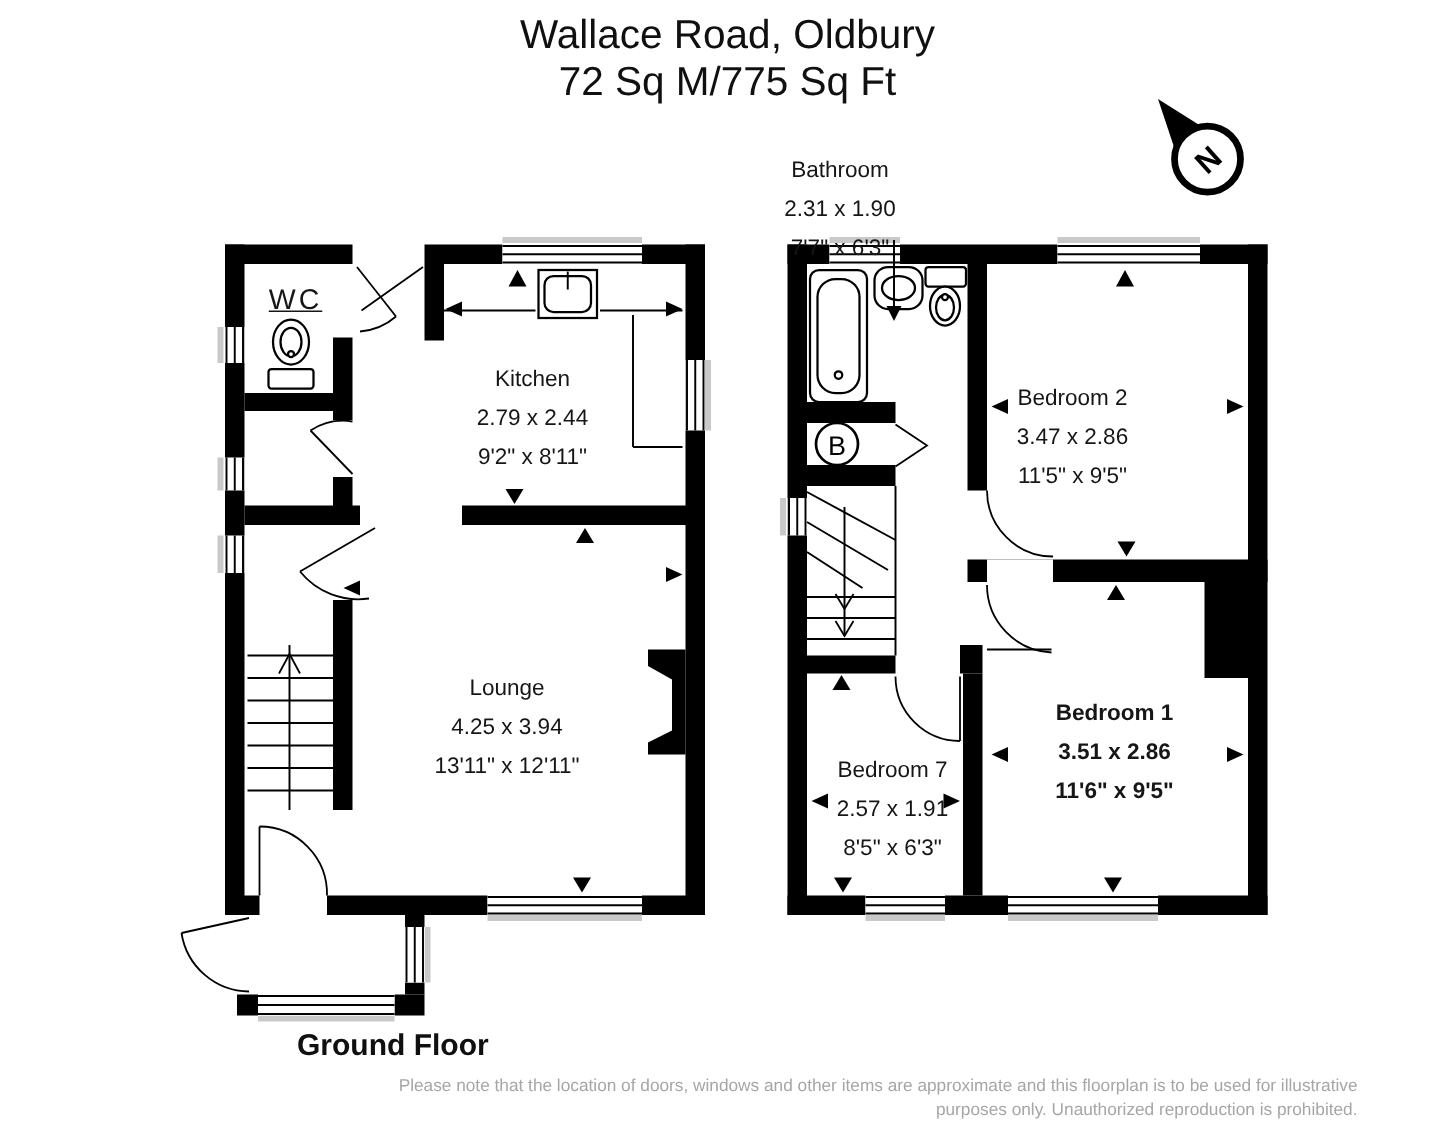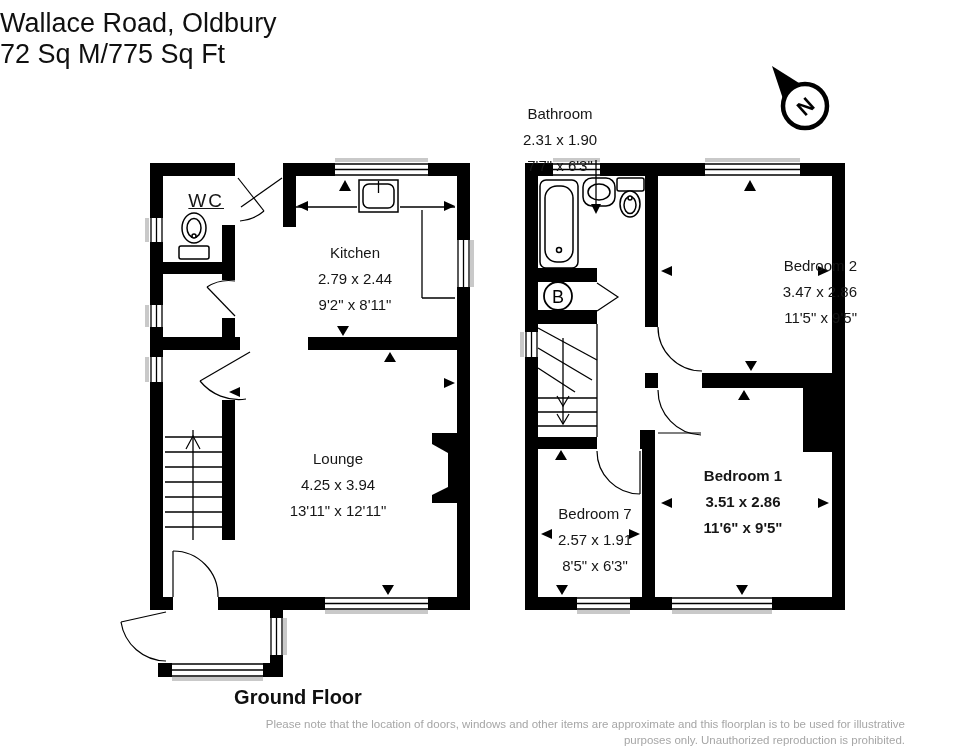--- a/index.html
+++ b/index.html
@@ -1,25 +1,25 @@
 <!DOCTYPE html>
 <html><head>
 <meta charset="utf-8">
 <style>
   html,body{margin:0;padding:0;background:#fff;}
   .canvas{position:relative;width:970px;height:750px;background:#fff;overflow:hidden;
           font-family:"Liberation Sans",sans-serif;color:#141414;}
   svg.plan{position:absolute;left:0;top:0;}
-  .title{position:absolute;top:8px;left:0;width:100%;
+  .title{position:absolute;top:8px;left:0;width:100%;text-align:center;
          font-size:27px;line-height:31px;color:#101010;}
   .room-lbl{position:absolute;text-align:center;color:#161616;}
   .room-lbl div{font-size:15px;line-height:26px;white-space:nowrap;}
-  .wc-lbl{position:absolute;left:170px;top:190px;width:54px;text-align:right;
+  .wc-lbl{position:absolute;left:170px;top:190px;width:54px;text-align:center;
           font-size:19px;letter-spacing:2px;color:#161616;text-decoration:underline;}
-  .floor-lbl{position:absolute;width:200px;text-align:center;font-weight:bold;
+  .floor-lbl{position:absolute;width:200px;font-weight:bold;
              font-size:20px;color:#101010;}
   .footer{position:absolute;left:65px;top:716px;width:840px;text-align:right;
           font-size:11.5px;line-height:16px;color:#a6a6a6;}
   .wall{fill:#000;}
   .thin{stroke:#000;stroke-width:1.3;fill:none;}
   .arc{stroke:#000;stroke-width:1.2;fill:none;}
   .fix{stroke:#000;stroke-width:1.5;fill:#fff;}
   .sill{fill:#c9c9c9;}
   .arw{fill:#000;}
 </style>
@@ -336,21 +336,21 @@
     <div>2.79 x 2.44</div>
     <div>9'2" x 8'11"</div>
   </div>
 
   <div class="room-lbl" style="left:248px;top:446px;width:180px;">
     <div>Lounge</div>
     <div>4.25 x 3.94</div>
     <div>13'11" x 12'11"</div>
   </div>
 
-  <div class="room-lbl" style="left:677px;top:253px;width:180px;text-align:right;">
+  <div class="room-lbl" style="left:625px;top:253px;width:180px;">
     <div>Bedroom 2</div>
     <div>3.47 x 2.86</div>
     <div>11'5" x 9'5"</div>
   </div>
 
   <div class="room-lbl" style="left:653px;top:463px;width:180px;font-weight:bold;">
     <div>Bedroom 1</div>
     <div>3.51 x 2.86</div>
     <div>11'6" x 9'5"</div>
   </div>

